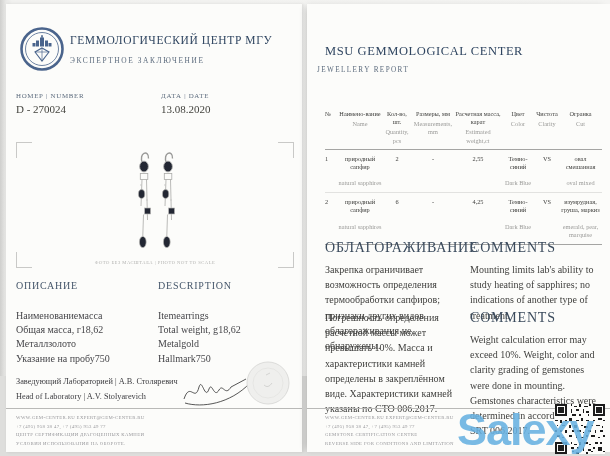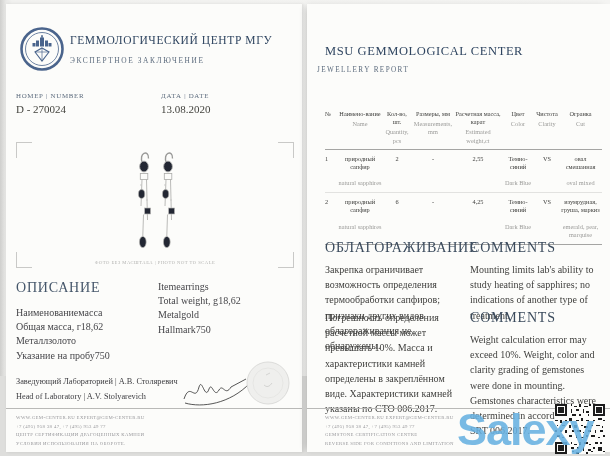--- a/index.html
+++ b/index.html
@@ -28,21 +28,21 @@
   .c-bl{left:0;bottom:0;border-left-width:1px;border-bottom-width:1px;}
   .c-br{right:0;bottom:0;border-right-width:1px;border-bottom-width:1px;}
   .earrings{position:absolute;left:50%;top:6px;transform:translateX(-50%);}
   .photo-caption{position:absolute;left:0;right:0;bottom:3px;text-align:center;
     font-size:4.6px;letter-spacing:.5px;color:#b3b3b1;}
 
   
   .desc-col{top:276px;}
   .desc-ru{left:10px;width:130px;}
   .desc-en{left:152px;width:136px;}
-  .desc-head{font-size:14px;letter-spacing:.8px;color:#45566a;margin-bottom:10px;}
+  .desc-head{font-size:10px;letter-spacing:.8px;color:#45566a;margin-bottom:18px;}
   .desc-row{display:flex;justify-content:flex-start;font-size:10px;color:#46464a;
     line-height:14.2px;}
 
   
   .sig-block{left:10px;top:370px;width:180px;font-size:8.3px;color:#3c3c40;line-height:15px;}
   .sig-svg{left:172px;top:368px;}
   .stamp{left:238px;top:355px;}
 
   
   .footer{left:0;right:0;top:404px;border-top:1px solid #b9b9b7;padding:5px 0 0 10px;
@@ -153,20 +153,21 @@
         <span>Металл</span>
         <span>золото</span>
       </div>
       <div class="desc-row">
         <span>Указание на пробу</span>
         <span>750</span>
       </div>
     </div>
 
     <div class="abs desc-col desc-en">
+      <div class="desc-head">DESCRIPTION</div>
       <div class="desc-row">
         <span>Item</span>
         <span>earrings</span>
       </div>
       <div class="desc-row">
         <span>Total weight, g</span>
         <span>18,62</span>
       </div>
       <div class="desc-row">
         <span>Metal</span>

